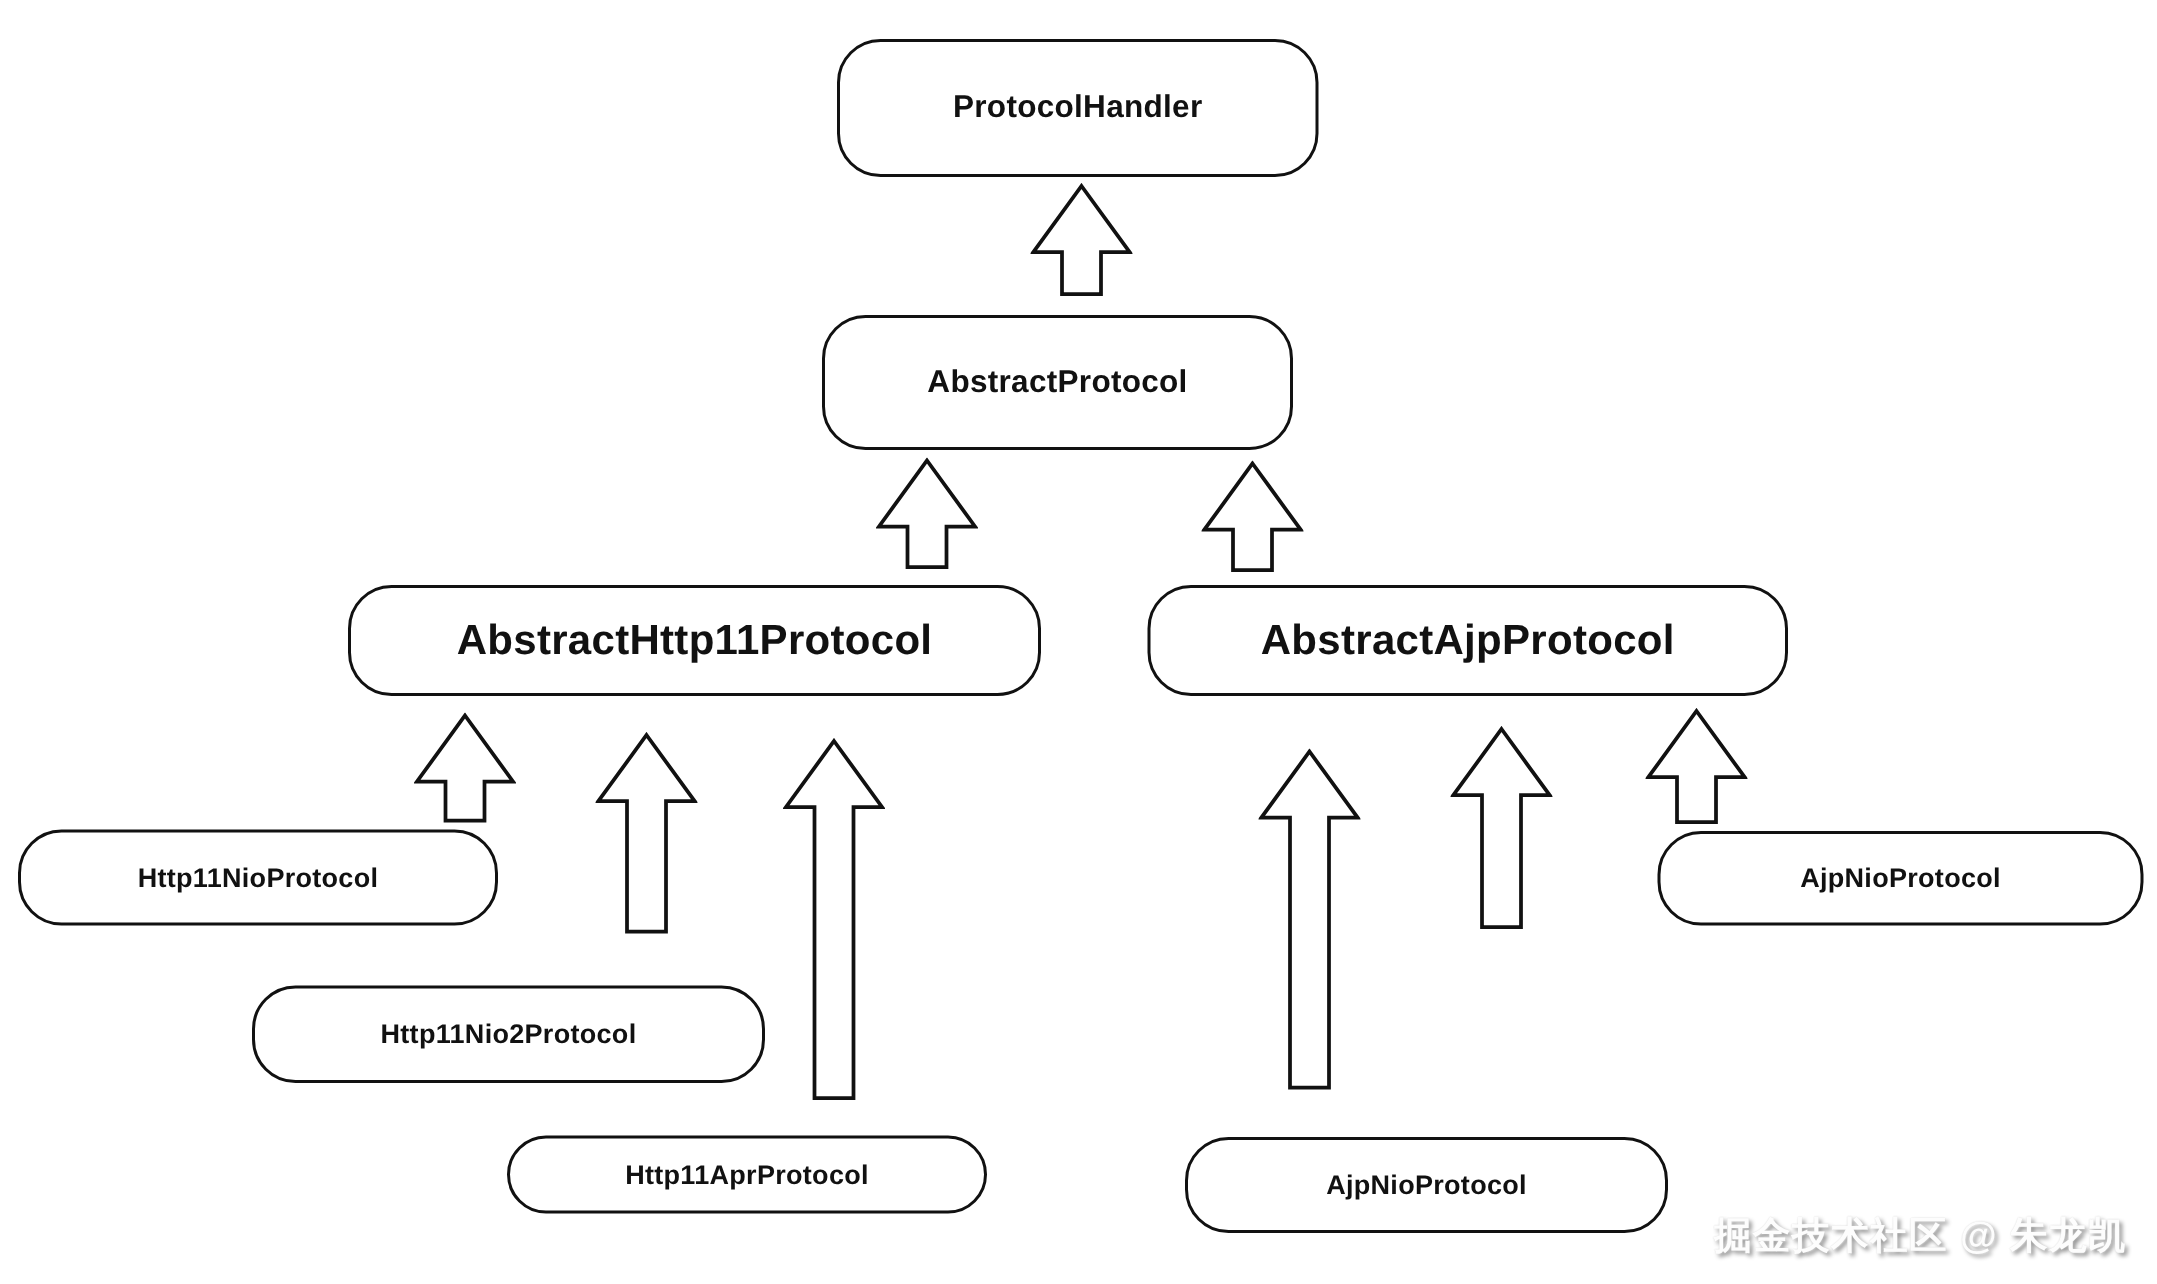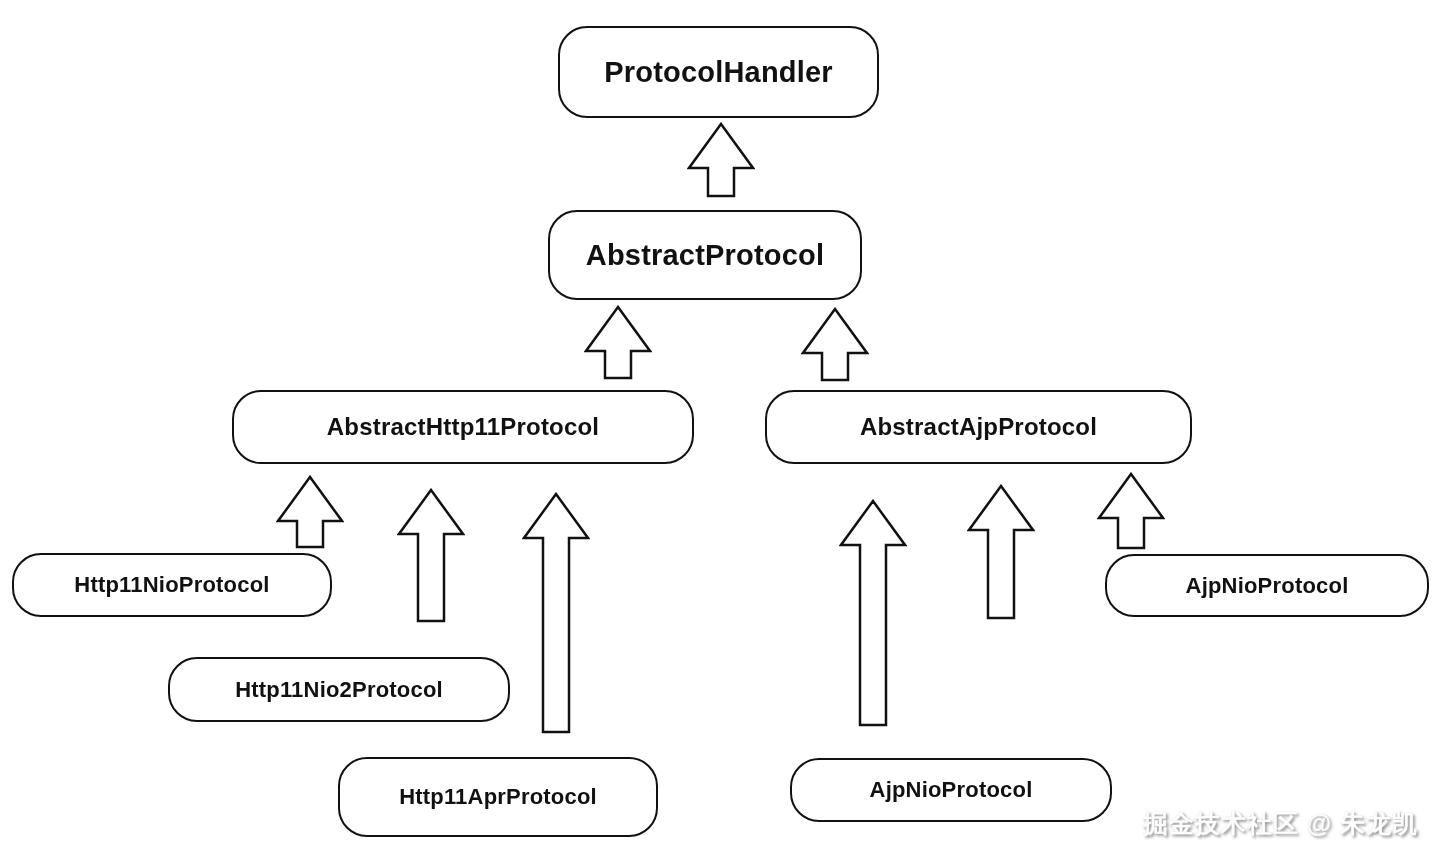--- a/index.html
+++ b/index.html
@@ -22,31 +22,31 @@
     border-radius: 29px;
     background: #ffffff;
     color: #111111;
     font-weight: 700;
     display: flex;
     align-items: center;
     justify-content: center;
     white-space: nowrap;
     letter-spacing: 0.2px;
   }
-  .lvl1 { font-size: 29px; }
-  .lvl2 { font-size: 24px; }
-  .lvl3 { font-size: 22px; }
+  .lvl1 { font-size: 21px; }
+  .lvl2 { font-size: 28px; }
+  .lvl3 { font-size: 18px; }
 
   .n-protocol-handler      { left: 558px; top: 26px;  width: 321px; height: 92px; }
   .n-abstract-protocol     { left: 548px; top: 210px; width: 314px; height: 90px; }
   .n-abstract-http11       { left: 232px; top: 390px; width: 462px; height: 74px; }
   .n-abstract-ajp          { left: 765px; top: 390px; width: 427px; height: 74px; }
   .n-http11-nio            { left: 12px;  top: 553px; width: 320px; height: 64px; }
   .n-http11-nio2           { left: 168px; top: 657px; width: 342px; height: 65px; }
-  .n-http11-apr            { left: 338px; top: 757px; width: 320px; height: 80px; }
+  .n-http11-apr            { left: 338px; top: 757px; width: 320px; height: 52px; }
   .n-ajp-nio               { left: 1105px;top: 554px; width: 324px; height: 63px; }
   .n-ajp-nio2              { left: 932px; top: 651px; width: 322px; height: 62px; }
   .n-ajp-apr               { left: 790px; top: 758px; width: 322px; height: 64px; }
 
   .arrow {
     position: absolute;
     display: block;
   }
   .arrow polygon {
     fill: #ffffff;

